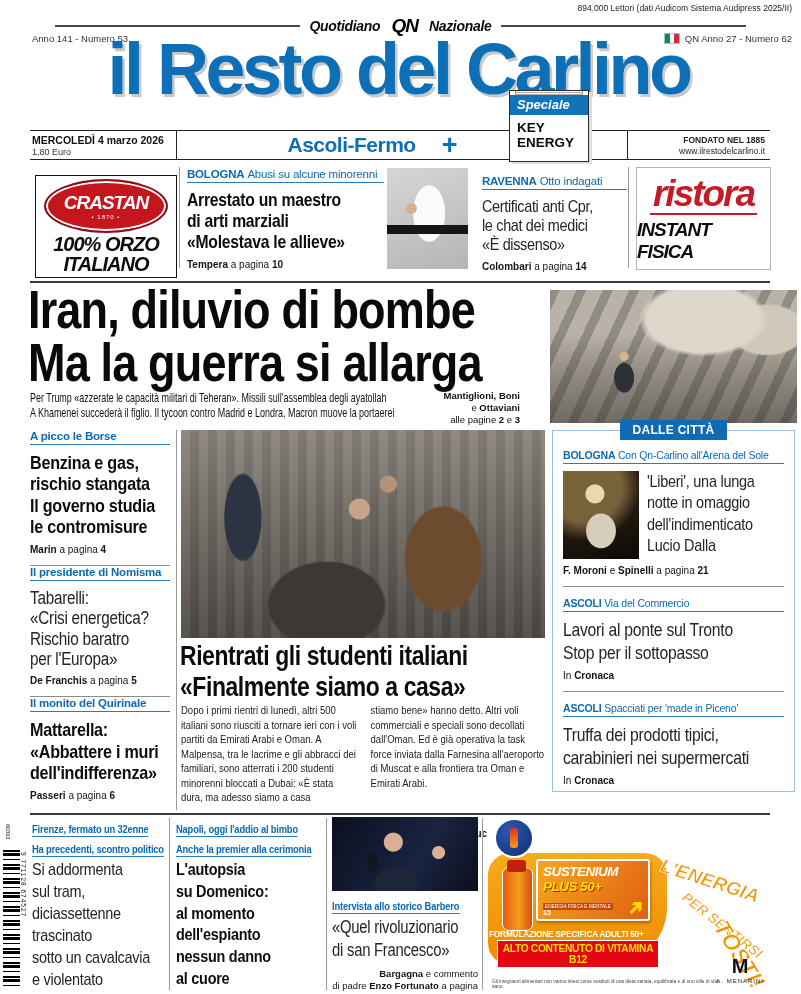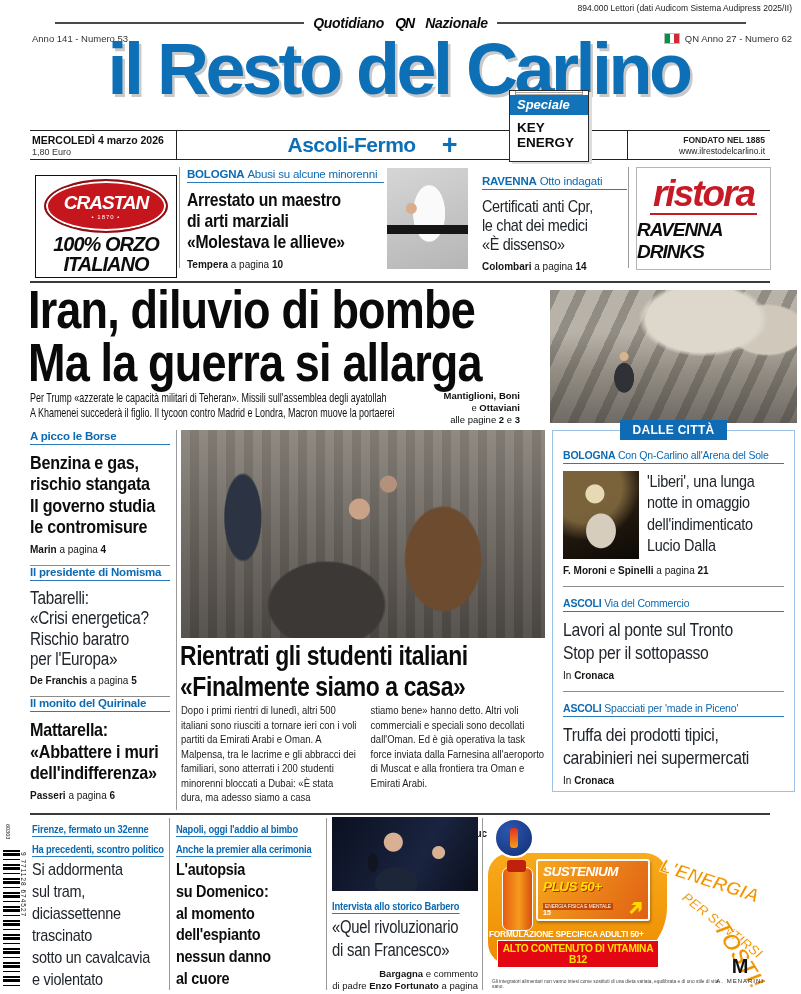--- a/index.html
+++ b/index.html
@@ -4,21 +4,21 @@
 <style>
   html,body { margin:0; padding:0; background:#e8e8e8; }
   #page { position:relative; width:801px; height:994px; background:#fff;
           font-family:"Liberation Sans", sans-serif; overflow:hidden; margin:0 auto; color:#111; }
 
   
   #readers { position:absolute; top:3px; right:9px; font-size:8.5px; color:#222; }
   #qnrow { position:absolute; top:15px; left:55px; right:55px; display:flex; align-items:center; gap:9px; }
   #qnrow .rule { flex:1; height:2px; background:#4a4a4a; }
   .qn-word { font-size:14px; font-weight:700; font-style:italic; color:#0c0c0c; letter-spacing:-0.3px; }
-  .qn-logo { font-size:14px; font-weight:800; font-style:italic; color:#000; letter-spacing:-1px; padding:0 2px; }
+  .qn-logo { font-size:19px; font-weight:800; font-style:italic; color:#000; letter-spacing:-1px; padding:0 2px; }
   #issueL { position:absolute; top:33px; left:32px; font-size:9.5px; color:#333; }
   #issueR { position:absolute; top:33px; right:9px; font-size:9.5px; color:#333; display:flex; align-items:center; gap:5px; }
   .flag { width:14px; height:9px; display:inline-block; border:0.5px solid #bbb;
           background:linear-gradient(to right,#009246 0 33%,#fff 33% 66%,#ce2b37 66%); }
 
   
   #masthead { position:absolute; top:28px; left:30px; width:737px; margin:0; text-align:center;
               font-size:72px; font-weight:700; letter-spacing:-3.5px; color:#0d6fb6;
               text-shadow:2.5px 2.5px 0 #c9c9c9; white-space:nowrap; }
   #speciale { position:absolute; left:509px; top:90px; width:78px; height:70px; background:#fff;
@@ -301,21 +301,21 @@
       <div class="by">
         <b>Colombari</b>
         <span>a pagina</span>
         <b>14</b>
       </div>
     </div>
     <div class="vdiv" id="bdiv2"></div>
 
     <div id="ristora">
       <span class="b">ristora</span>
-      <span class="c">RAVENNA DRINKS</span>
+      <span class="c">INSTANT FISICA</span>
     </div>
   </div>
 
   <div class="hrule" id="rule1"></div>
 
   <h1 id="leadH">
     <span>Iran, diluvio di bombe</span>
     <span>Ma la guerra si allarga</span>
   </h1>
   <div id="leadDeck">

